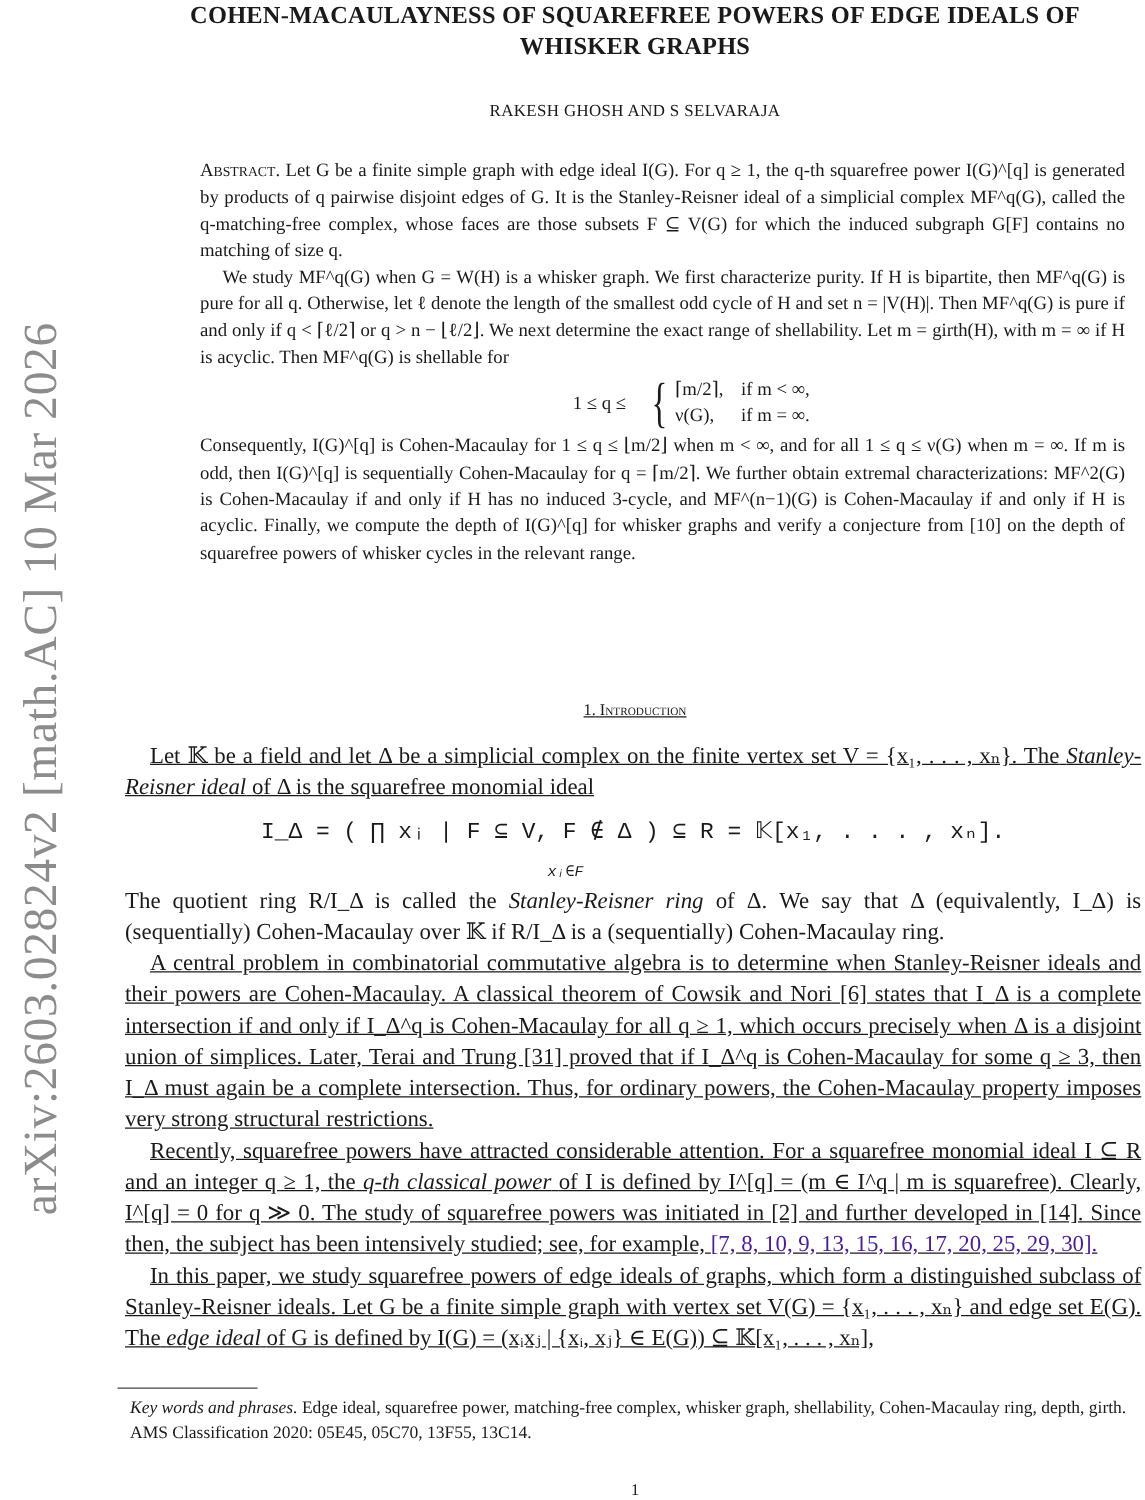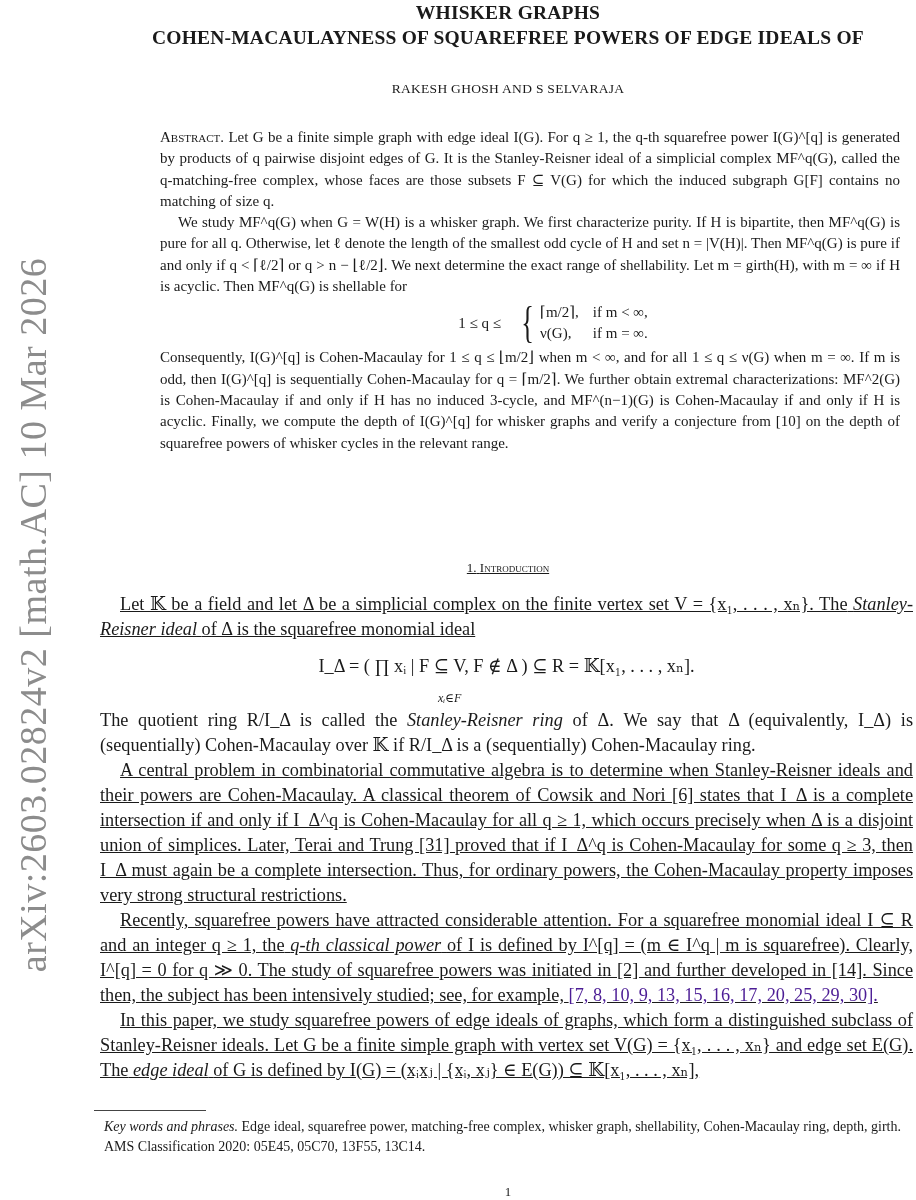--- a/index.html
+++ b/index.html
@@ -46,21 +46,21 @@
     font-size: 13px;
     text-decoration: underline;
   }
   .body {
     position: absolute; left: 100px; width: 813px; top: 592px;
     font-size: 18.3px; line-height: 25px; text-align: justify;
   }
   .body p { margin: 0; }
   .body p.indent { text-indent: 20px; text-decoration: underline; }
   .display {
-    text-align: center; height: 62px; margin-top: 4px; position: relative;
+    text-align: center; height: 62px; margin-top: 4px; position: relative; font-family: Liberation Mono, monospace;
   }
   .display .row { position: absolute; left: 0; right: 0; top: 8px; text-align: center; }
   .display .prod-sub { position: absolute; left: 338px; top: 40px; font-size: 12px; font-style: italic; }
   .footnote-rule {
     position: absolute; left: 94px; top: 1110px; width: 112px; height: 1px; background: #444;
   }
   .footnotes {
     position: absolute; left: 104px; width: 820px; top: 1117px;
     font-size: 14px; line-height: 19.5px;
   }
@@ -70,22 +70,22 @@
   }
 </style>
 </head>
 <body>
 
 <div class="side-stamp">
   <span>arXiv:2603.02824v2  [math.AC]  10 Mar 2026</span>
 </div>
 
 <div class="title">
+  <div>COHEN-MACAULAYNESS OF SQUAREFREE POWERS OF EDGE IDEALS OF</div>
   <div>WHISKER GRAPHS</div>
-  <div>COHEN-MACAULAYNESS OF SQUAREFREE POWERS OF EDGE IDEALS OF</div>
 </div>
 
 <div class="authors">RAKESH GHOSH AND S SELVARAJA</div>
 
 <div class="abstract">
   <p>
     <span class="sc">Abstract.</span>
     <span>Let G be a finite simple graph with edge ideal I(G). For q ≥ 1, the q-th squarefree power I(G)^[q] is generated by products of q pairwise disjoint edges of G. It is the Stanley-Reisner ideal of a simplicial complex MF^q(G), called the q-matching-free complex, whose faces are those subsets F ⊆ V(G) for which the induced subgraph G[F] contains no matching of size q.</span>
   </p>
   <p class="indent">We study MF^q(G) when G = W(H) is a whisker graph. We first characterize purity. If H is bipartite, then MF^q(G) is pure for all q. Otherwise, let ℓ denote the length of the smallest odd cycle of H and set n = |V(H)|. Then MF^q(G) is pure if and only if q &lt; ⌈ℓ/2⌉ or q &gt; n − ⌊ℓ/2⌋. We next determine the exact range of shellability. Let m = girth(H), with m = ∞ if H is acyclic. Then MF^q(G) is shellable for</p>

